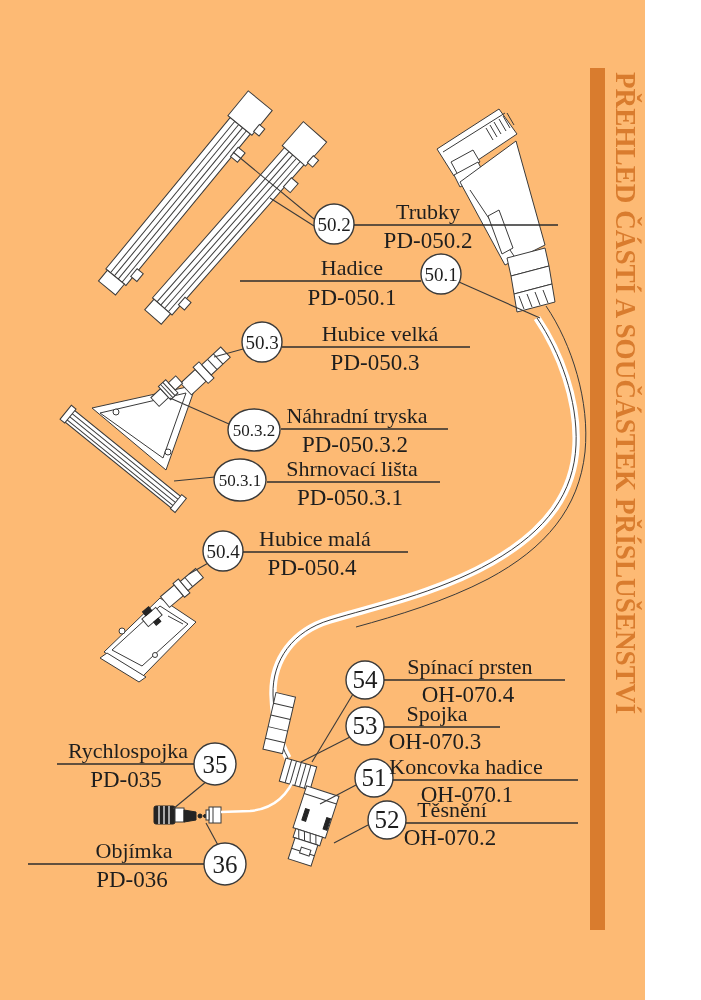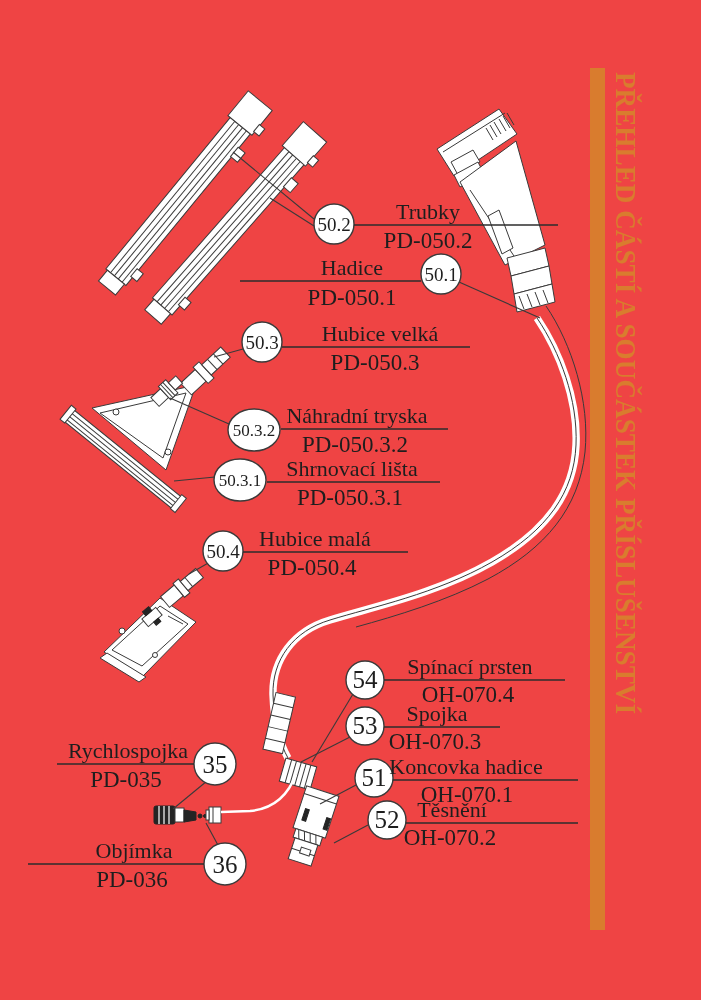--- a/index.html
+++ b/index.html
@@ -1,16 +1,16 @@
 <!DOCTYPE html>
 <html><head>
 <meta charset="utf-8">
 <style>
   html,body{margin:0;padding:0;background:#fff;}
-  .page{position:relative;width:701px;height:1000px;background:#ef4444;overflow:hidden;
+  .page{position:relative;width:645px;height:1000px;background:#fdba74;overflow:hidden;
         font-family:"Liberation Serif","DejaVu Serif",serif;text-align:center;}
   svg{position:absolute;left:0;top:0;}
   .ln  {stroke:#3a3a3a;stroke-width:1;fill:none;}
   .lnf {stroke:#3a3a3a;stroke-width:1;fill:#ffffff;}
   .dk  {fill:#242424;stroke:#242424;}
   .ldr {stroke:#3a3a3a;stroke-width:1.1;fill:none;}
   .rule{stroke:#2c2c2c;stroke-width:1.6;fill:none;}
   .cc  {fill:#ffffff;stroke:#3a3a3a;stroke-width:1.4;}
   .t-name{font:22px "Liberation Serif","DejaVu Serif",serif;fill:#1e1e1e;text-anchor:middle;}
   .t-code{font:23px "Liberation Serif","DejaVu Serif",serif;fill:#1e1e1e;text-anchor:middle;}

